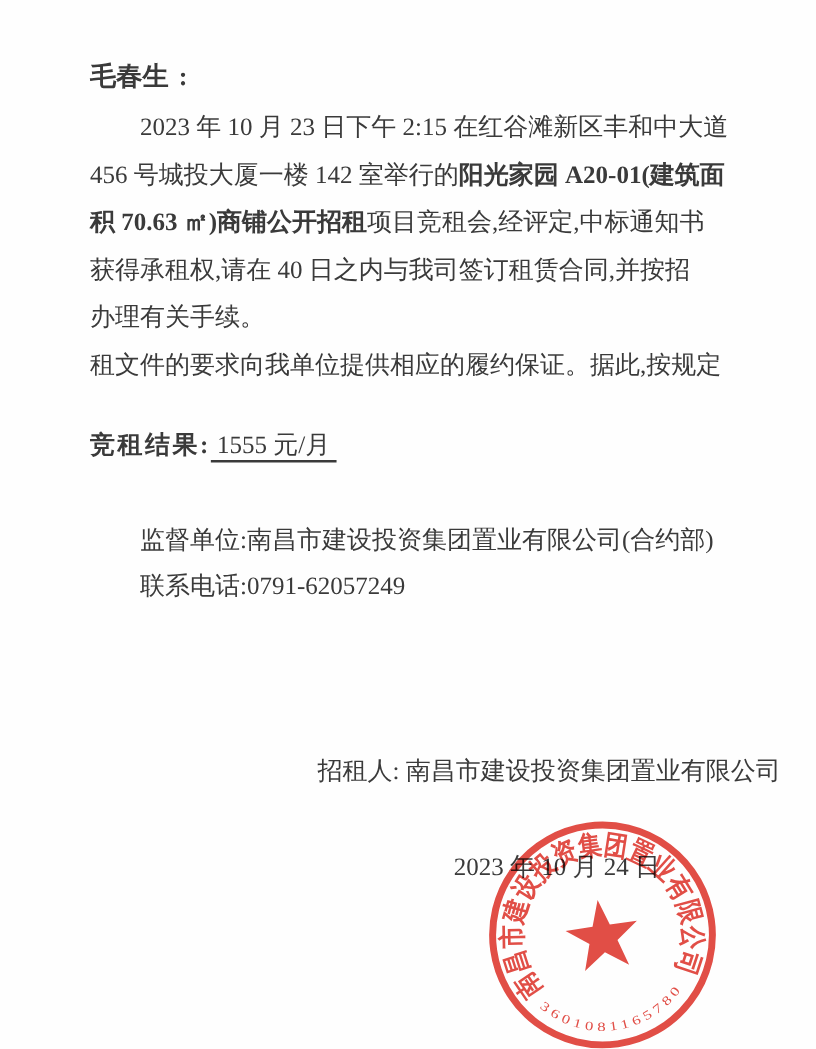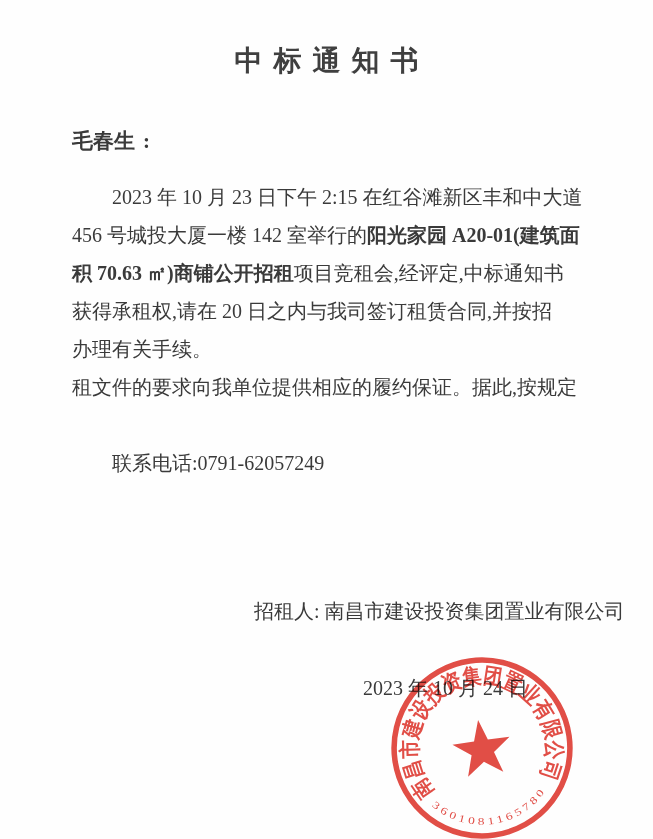--- a/index.html
+++ b/index.html
@@ -13,21 +13,21 @@
     font-size:28px;font-weight:700;letter-spacing:11px;text-indent:11px;
     color:#3f3f3f;
   }
   .content{padding:0 64px 0 72px;}
   .addressee{margin-top:46px;line-height:30px;font-size:21px;font-weight:700;}
   .addressee .name{
     text-decoration-thickness:1.5px;text-underline-offset:6px;
     padding-right:8px;
   }
   .para{font-size:20px;}
-  .p1{margin-top:22px;line-height:38px;}
+  .p1{margin-top:7px;line-height:38px;}
   .p2{margin-top:39px;line-height:37px;}
   .line{white-space:pre-wrap;}
   .line.indent{text-indent:40px;}
   .seg-bu{
     font-weight:700;
     text-decoration-thickness:2px;text-underline-offset:5px;
   }
   .result{margin-top:26px;line-height:38px;font-size:20px;}
   .result .label{font-weight:700;letter-spacing:2px;}
   .result .value{
@@ -41,39 +41,42 @@
     position:absolute;left:386px;top:652px;width:192px;height:192px;
     mix-blend-mode:multiply;opacity:.9;transform:rotate(-8deg);
   }
   .seal text{font-family:"Liberation Serif","DejaVu Serif",serif;}
 </style>
 </head>
 <body>
 
 <div class="page">
 
-  <h1 class="title">中标通知书</h1>
 
   <div class="content">
 
     <div class="addressee">
       <span class="name">毛春生</span><span>:</span>
     </div>
 
     <div class="para p1">
         <div class="line indent"><span class="seg-n">2023 年 10 月 23 日下午 2:15 在红谷滩新区丰和中大道</span></div>
         <div class="line"><span class="seg-n">456 号城投大厦一楼 142 室举行的</span><span class="seg-bu">阳光家园 A20-01(建筑面</span></div>
         <div class="line"><span class="seg-bu">积 70.63 ㎡)商铺公开招租</span><span class="seg-n">项目竞租会,经评定,中标通知书</span></div>
-        <div class="line"><span class="seg-n">获得承租权,请在 20 日之内与我司签订租赁合同,并按招</span></div>
+        <div class="line"><span class="seg-n">获得承租权,请在 40 日之内与我司签订租赁合同,并按招</span></div>
         <div class="line"><span class="seg-n">办理有关手续。</span></div>
         <div class="line"><span class="seg-n">租文件的要求向我单位提供相应的履约保证。据此,按规定</span></div>
       </div>
 
+    <div class="result">
+      <span class="label">竞租结果:</span><span class="value"> 1555 元/月 </span>
+    </div>
 
     <div class="para p2">
+        <div class="line indent"><span class="seg-n">监督单位:南昌市建设投资集团置业有限公司(合约部)</span></div>
         <div class="line indent"><span class="seg-n">联系电话:0791-62057249</span></div>
       </div>
 
     <div class="signature">
       <div class="issuer">
         <span>招租人: </span><span>南昌市建设投资集团置业有限公司</span>
       </div>
       <div class="dateline">2023 年 10 月 24 日</div>
     </div>
 

